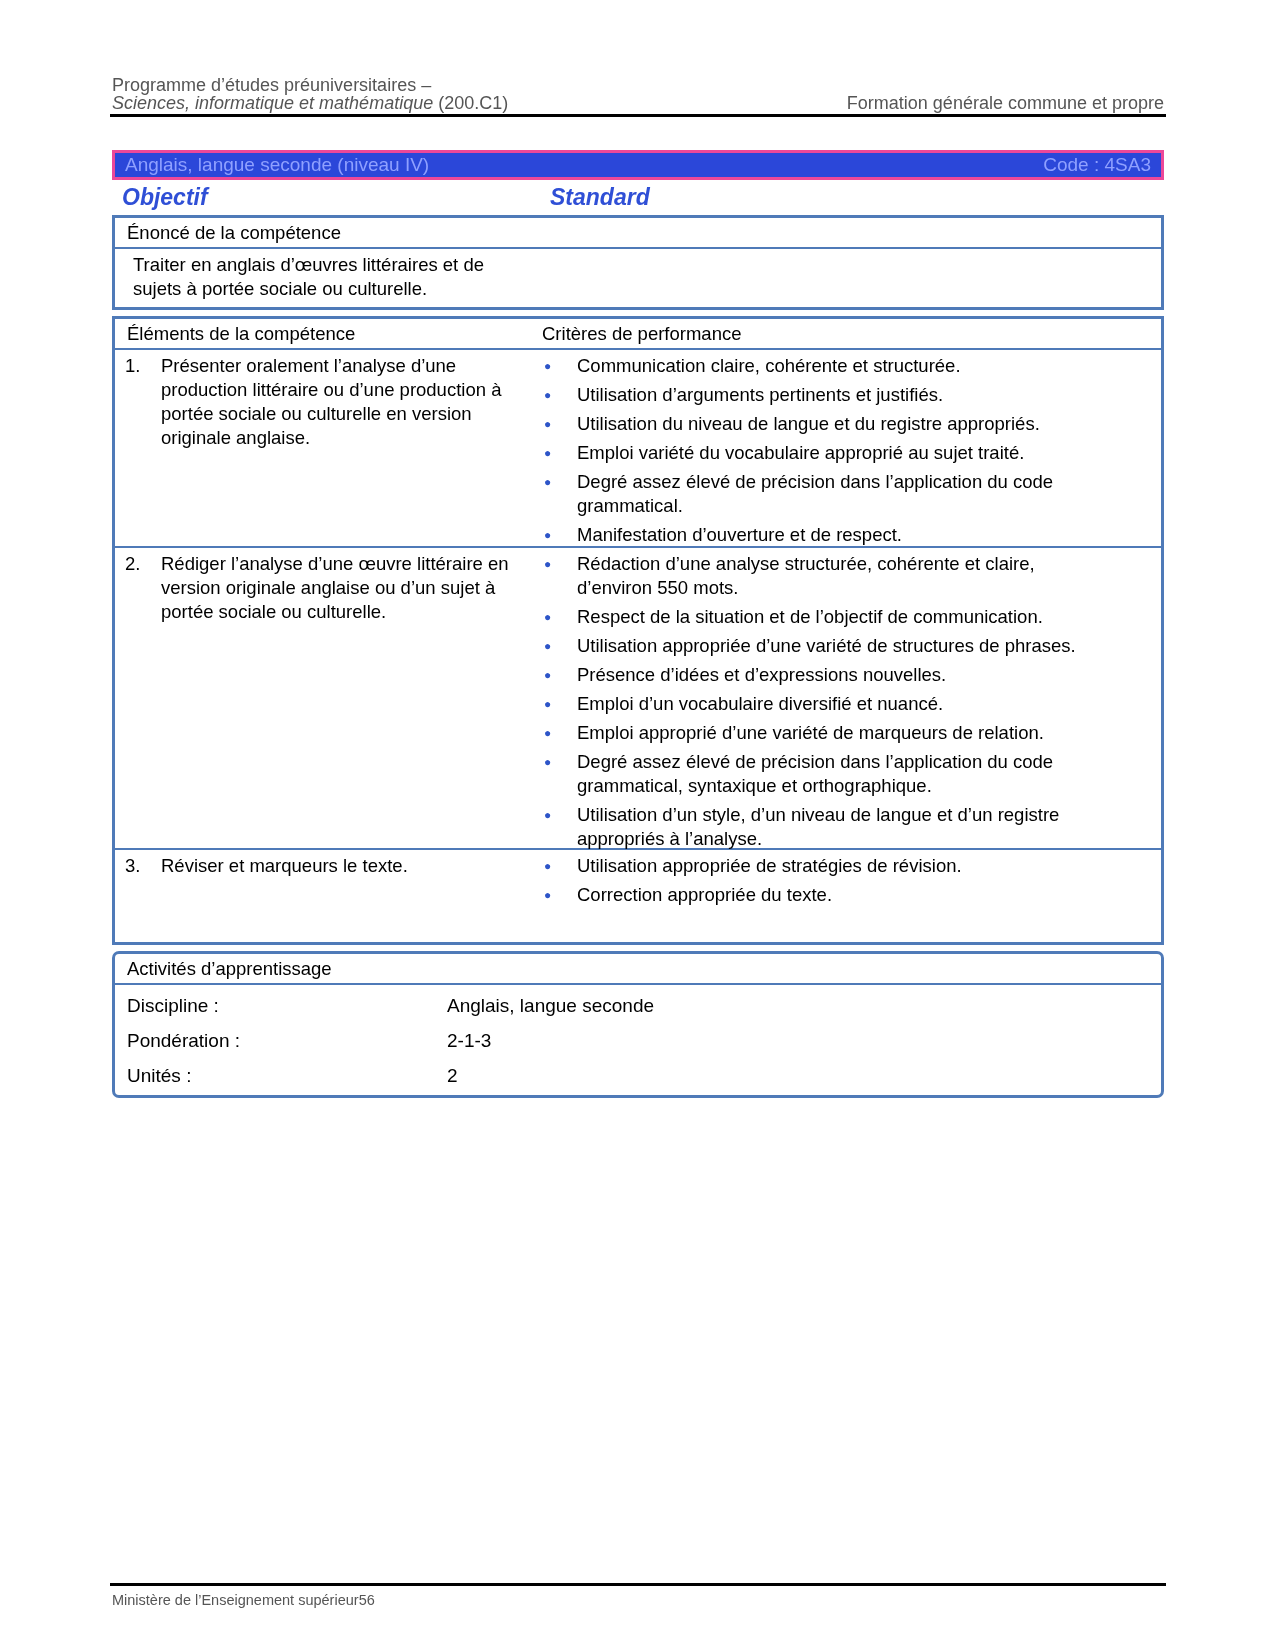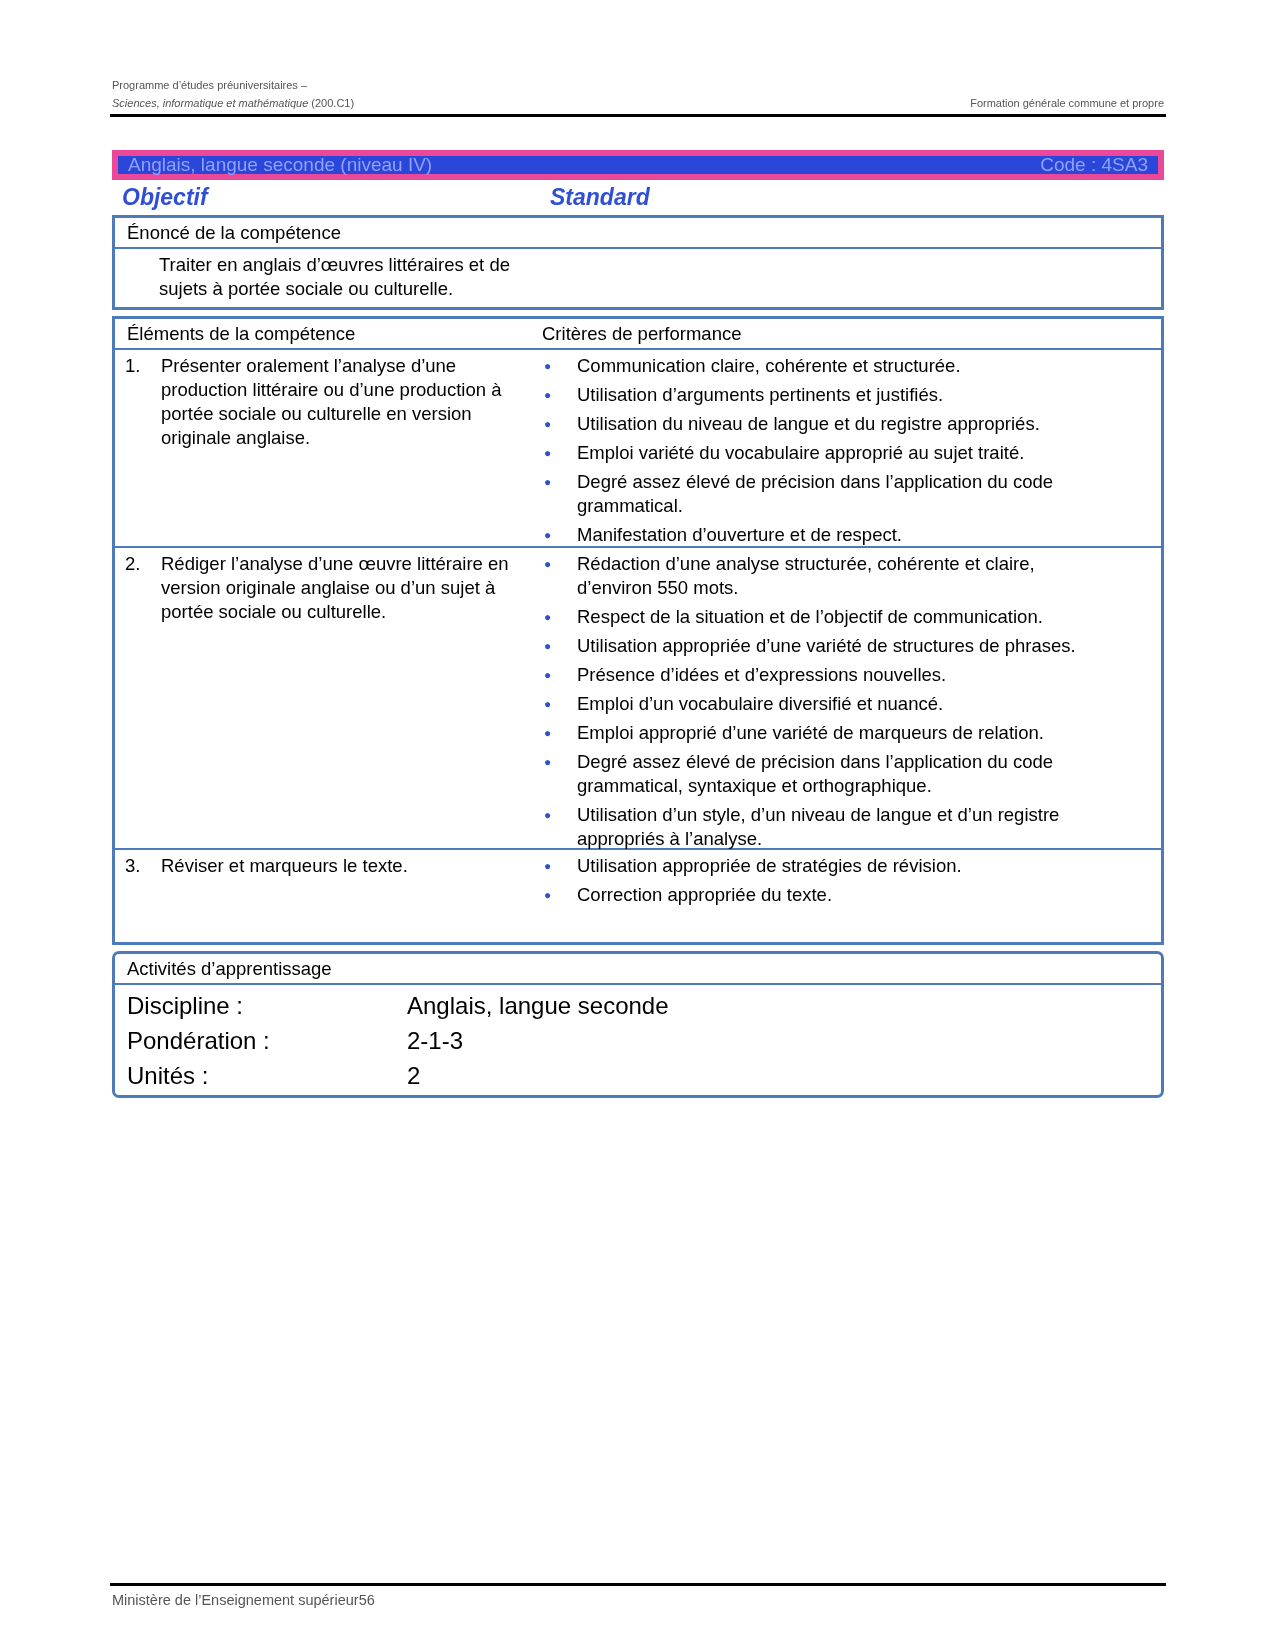--- a/index.html
+++ b/index.html
@@ -13,21 +13,21 @@
       position: relative;
       font-family: "Liberation Sans", sans-serif;
       color: #000000;
       overflow: hidden;
     }
     .page-header {
       position: absolute;
       left: 112px;
       top: 76px;
       width: 1052px;
-      font-size: 11px;
+      font-size: 18px;
       color: #555555;
       line-height: 18px;
     }
     .page-header .line2 {
       display: flex;
       justify-content: space-between;
     }
     .page-header .italic {
       font-style: italic;
     }
@@ -39,21 +39,21 @@
       height: 3px;
       background: #000000;
     }
     .title-bar {
       position: absolute;
       left: 112px;
       top: 150px;
       width: 1052px;
       height: 30px;
       background: #2b47d9;
-      border: 6px solid #ec4899;
+      border: 3px solid #ec4899;
       box-sizing: border-box;
       display: flex;
       justify-content: space-between;
       align-items: center;
       padding: 0 10px;
       color: #8fa0ff;
       font-size: 19px;
     }
     .obj-std {
       position: absolute;
@@ -84,21 +84,20 @@
       font-size: 18.5px;
       padding: 4px 10px 3px 12px;
       border-bottom: 2px solid #4f7ab8;
       display: flex;
     }
     .box-head .col1 { width: 415px; }
     .box-body {
       font-size: 18.5px;
       line-height: 24px;
       padding: 4px 18px;
-      margin-left: 26px;
     }
     .enonce { top: 215px; height: 95px; }
     .elements { top: 316px; height: 629px; }
     .activites { top: 951px; height: 147px; border-radius: 7px; }
 
     .row {
       display: flex;
       border-bottom: 2px solid #4f7ab8;
       padding: 4px 10px 6px 10px;
       font-size: 18.5px;
@@ -129,23 +128,24 @@
       color: #2d55c8;
       font-size: 12px;
       line-height: 24px;
       padding-left: 4px;
       box-sizing: border-box;
     }
     .crit .ctext { flex: 1; }
 
     .act-row {
       display: flex;
-      font-size: 24px;
+      font-size: 19px;
       line-height: 24px;
       padding: 5px 12px 6px 12px;
+      gap: 40px;
     }
     .act-row .label { width: 280px; }
     .footer-rule {
       position: absolute;
       left: 110px;
       top: 1583px;
       width: 1056px;
       height: 3px;
       background: #000000;
     }

